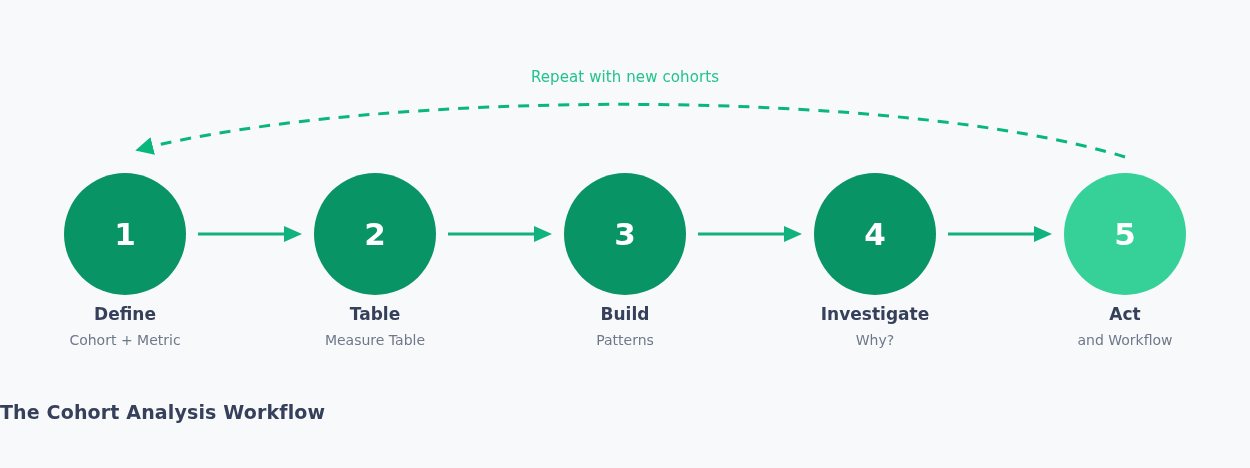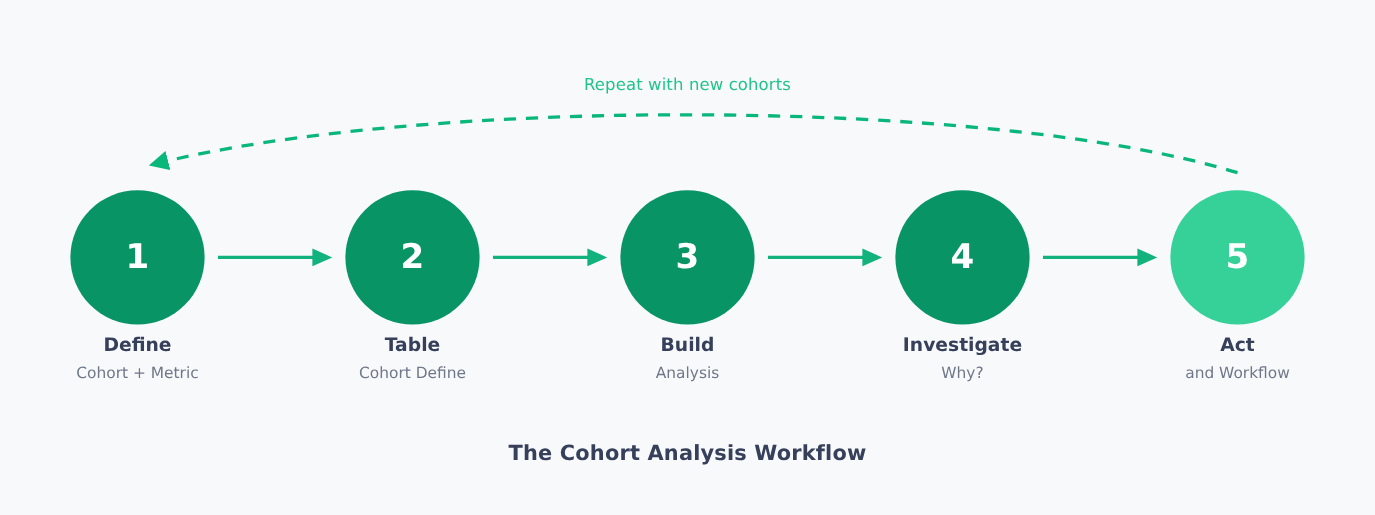--- a/index.html
+++ b/index.html
@@ -105,21 +105,20 @@
   .connector svg {
     display: block;
   }
 
   
   .caption {
     position: absolute;
     left: 0;
     top: 401px;
     width: 1250px;
-    text-align: center;
     font-size: 19px;
     font-weight: bold;
     color: #36405a;
     letter-spacing: 0.15px;
     white-space: nowrap;
   }
 </style>
 </head>
 <body>
 
@@ -151,36 +150,36 @@
         <line x1="0" y1="10" x2="88" y2="10" stroke="#12b27c" stroke-width="3"></line>
         <path d="M 86 2 L 104 10 L 86 18 Z" fill="#12b27c"></path>
       </svg>
     </div>
 
     <div class="step">
       <div class="circle">
         <span>2</span>
       </div>
       <div class="step-label">Table</div>
-      <div class="step-sub">Cohort Define</div>
+      <div class="step-sub">Measure Table</div>
     </div>
 
     <div class="connector">
       <svg width="105" height="20" viewBox="0 0 105 20">
         <line x1="0" y1="10" x2="88" y2="10" stroke="#12b27c" stroke-width="3"></line>
         <path d="M 86 2 L 104 10 L 86 18 Z" fill="#12b27c"></path>
       </svg>
     </div>
 
     <div class="step">
       <div class="circle">
         <span>3</span>
       </div>
       <div class="step-label">Build</div>
-      <div class="step-sub">Analysis</div>
+      <div class="step-sub">Patterns</div>
     </div>
 
     <div class="connector">
       <svg width="105" height="20" viewBox="0 0 105 20">
         <line x1="0" y1="10" x2="88" y2="10" stroke="#12b27c" stroke-width="3"></line>
         <path d="M 86 2 L 104 10 L 86 18 Z" fill="#12b27c"></path>
       </svg>
     </div>
 
     <div class="step">

